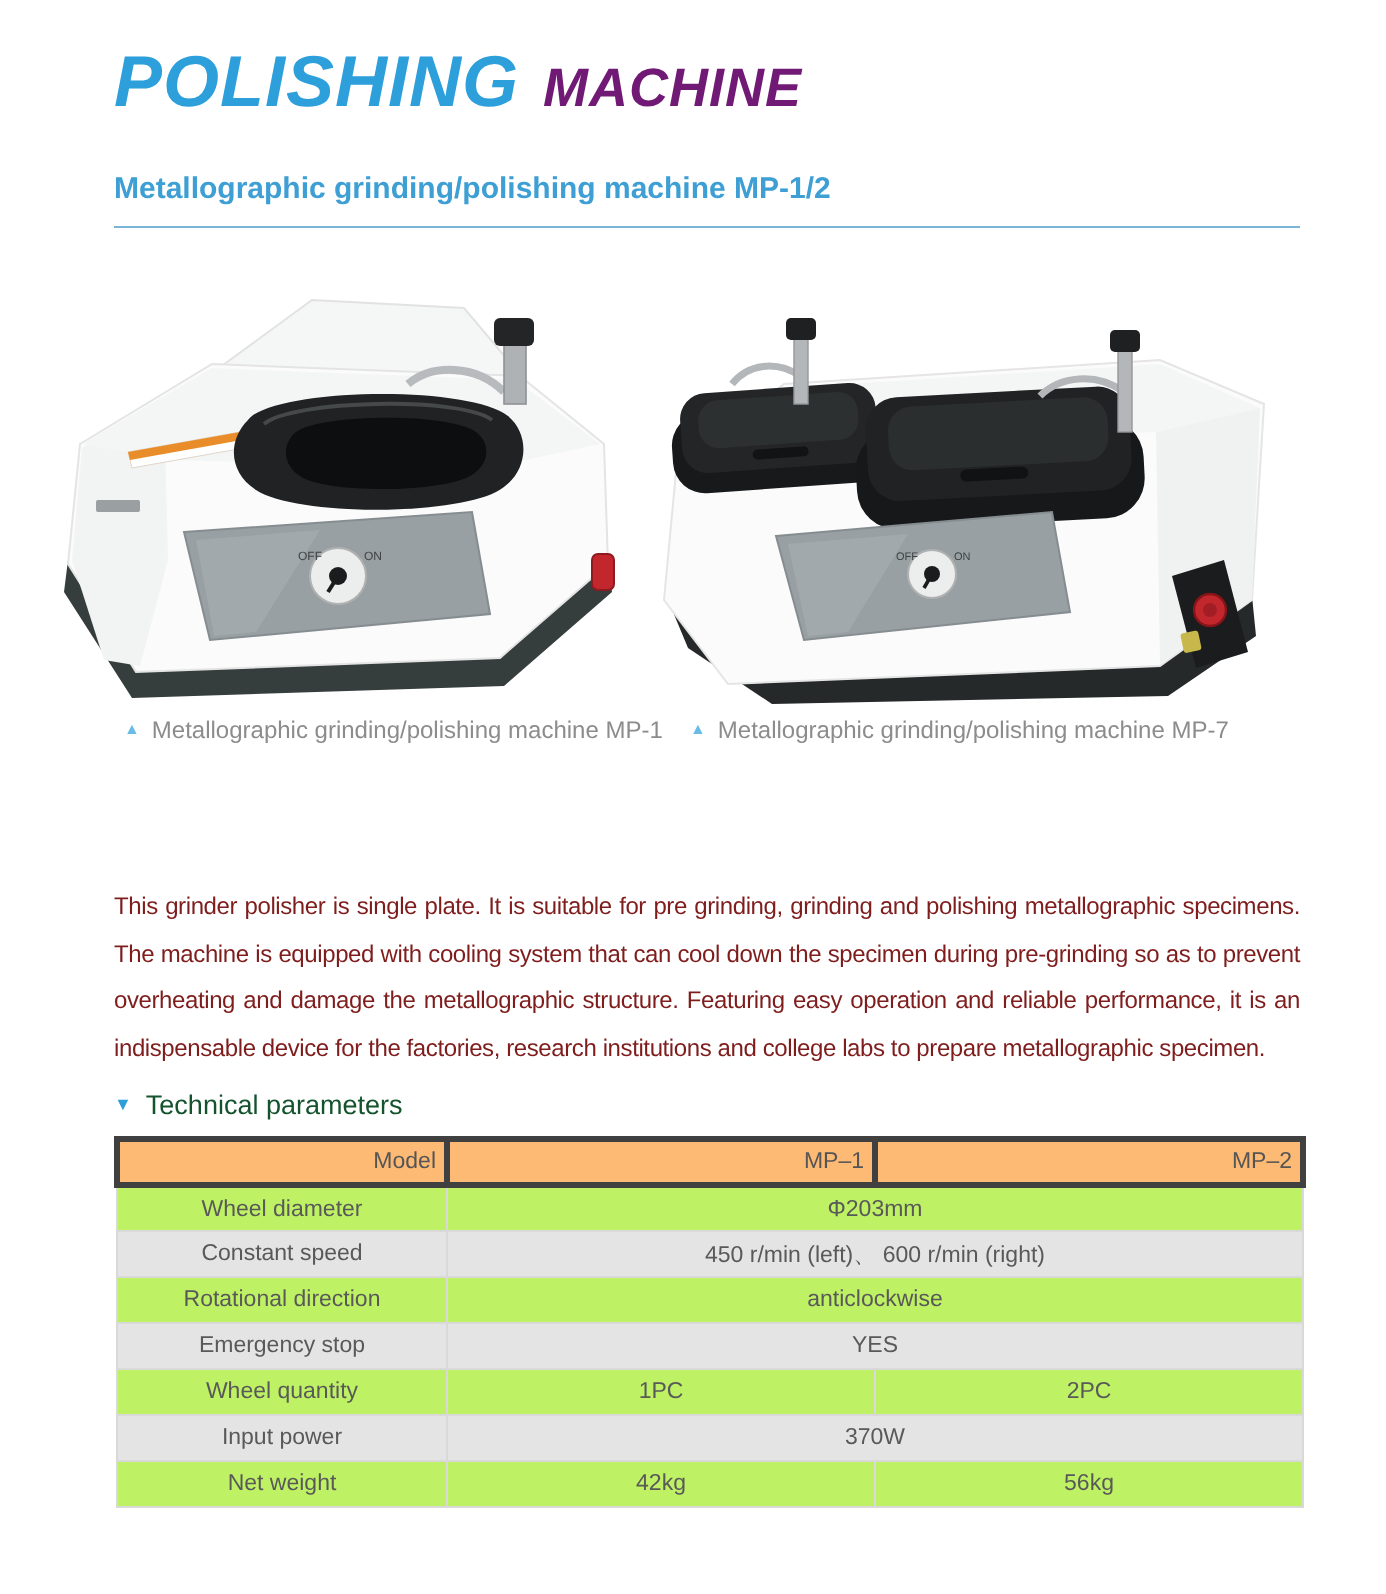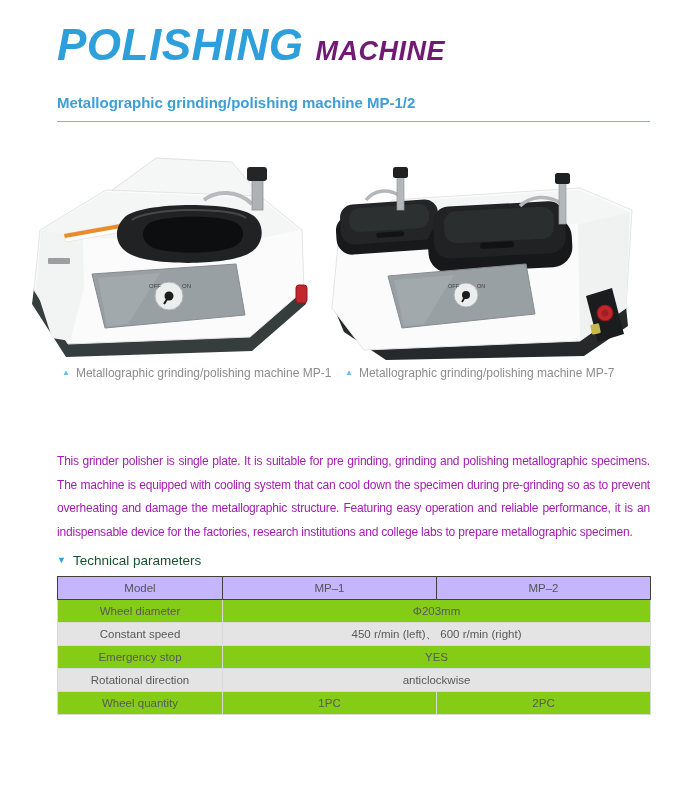--- a/index.html
+++ b/index.html
@@ -8,21 +8,21 @@
     width:693px; height:797px;
     font-family:"Liberation Sans", sans-serif;
     position:relative; overflow:hidden;
     color:#595959;
   }
   .page { position:absolute; inset:0; background:#fff; }
 
   
   .header { margin:20px 43px 0 57px; white-space:nowrap; }
   .title-primary {
-    font-size:44px; font-style:italic; font-weight:bold;
+    font-size:36px; font-style:italic; font-weight:bold;
     color:#2D9FDA; letter-spacing:0.5px;
   }
   .title-secondary {
     font-size:27px; font-style:italic; font-weight:bold;
     color:#701a75; margin-left:12px; letter-spacing:0.5px;
   }
   .subtitle-wrap {
     margin:24px 43px 0 57px;
     border-bottom:1px solid #7AB4D6;
     padding-bottom:10px;
@@ -44,42 +44,42 @@
   }
   .caption .tri { color:#68BDE8; font-size:8px; line-height:1; }
   .caption-1 { left:62px; }
   .caption-2 { left:345px; }
 
   
   .description {
     margin:66px 43px 0 57px;
     height:96px;
     font-size:12px; line-height:23.5px; letter-spacing:-0.2px;
-    color:#a21caf; text-align:justify;
+    color:#7f1d1d; text-align:justify;
   }
 
   
   .tech-heading {
     margin:6px 0 0 57px;
     display:flex; align-items:center; gap:7px; height:17px;
   }
   .tech-heading .tri { color:#2E9FD8; font-size:9px; line-height:1; }
   .tech-heading .label { font-size:13.5px; color:#14532d; }
 
   table.tech {
     margin:7px 0 0 57px; width:593px;
     border-collapse:collapse; table-layout:fixed;
     font-size:11.5px; color:#595959;
   }
   table.tech th, table.tech td {
     height:23px; text-align:center; vertical-align:middle;
     font-weight:normal; padding:0 4px;
   }
-  table.tech thead th { background:#c4b5fd; border:1px solid #404040; color:#555; }
-  table.tech tbody td { border:1px solid #D9D9D9; background:#84cc16; }
+  table.tech thead th { background:#fdba74; border:3px solid #404040; color:#555;text-align:right; }
+  table.tech tbody td { border:1px solid #D9D9D9; background:#bef264; }
   table.tech tbody tr:nth-child(even) td { background:#E4E4E4; }
 
   svg text { font-family:"Liberation Sans", sans-serif; }
 </style>
 </head>
 <body>
 
 <div class="page">
 
   <div class="header">
@@ -217,28 +217,37 @@
     <tbody>
         <tr>
           <td>Wheel diameter</td>
           <td colspan="2">Φ203mm</td>
         </tr>
         <tr>
           <td>Constant speed</td>
           <td colspan="2">450 r/min (left)、 600 r/min (right)</td>
         </tr>
         <tr>
+          <td>Rotational direction</td>
+          <td colspan="2">anticlockwise</td>
+        </tr>
+        <tr>
           <td>Emergency stop</td>
           <td colspan="2">YES</td>
-        </tr>
-        <tr>
-          <td>Rotational direction</td>
-          <td colspan="2">anticlockwise</td>
         </tr>
         <tr>
           <td>Wheel quantity</td>
           <td>1PC</td>
           <td>2PC</td>
         </tr>
+        <tr>
+          <td>Input power</td>
+          <td colspan="2">370W</td>
+        </tr>
+        <tr>
+          <td>Net weight</td>
+          <td>42kg</td>
+          <td>56kg</td>
+        </tr>
       </tbody>
   </table>
 
 </div>
 
 </body></html>

